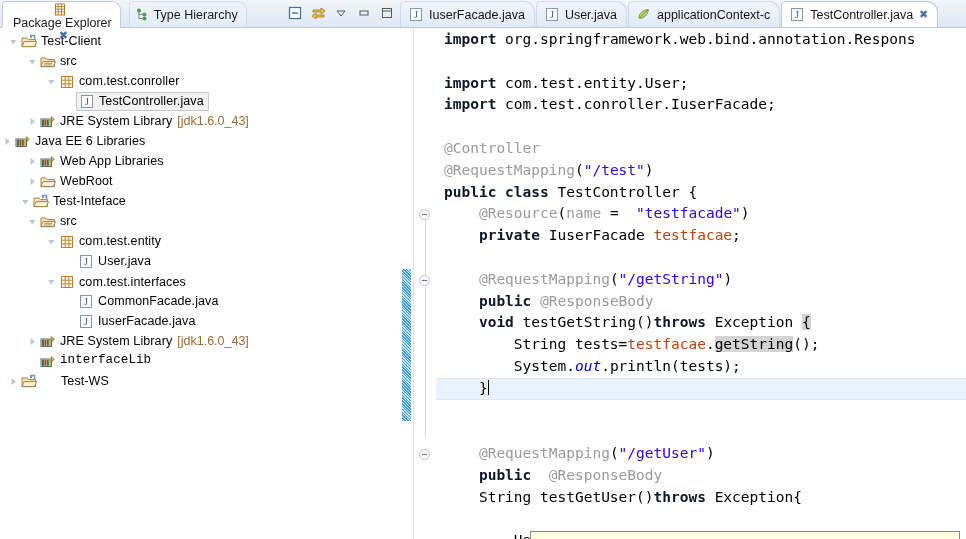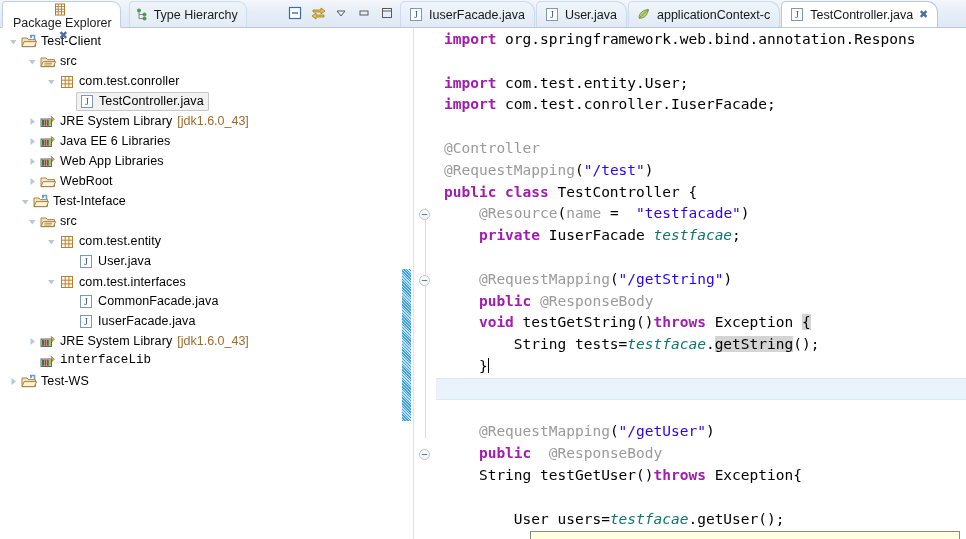--- a/index.html
+++ b/index.html
@@ -211,24 +211,24 @@
     border-top: 1px solid #dbe8f6;
     border-bottom: 1px solid #dbe8f6;
   }
   .cline {
     position: relative;
     height: 21.8px;
     white-space: pre;
     padding-left: 8px;
     color: #000;
   }
-  .kw   { color: #a21caf; font-weight: bold; }
+  .kw   { color: #0f172a; font-weight: bold; }
   .ann  { color: #9a9a9a; }
   .str  { color: #2a00ff; }
-  .fld  { color: #0f766e; font-style: italic; }
+  .fld  { color: #c2410c; }
   .sfld { color: #0000c0; font-style: italic; }
   .hl   { background: #d4d4d4; }
   .brc  { background: #d4d4d4; }
   .caret {
     display: inline-block;
     width: 1px; height: 15px;
     background: #000;
     vertical-align: -2px;
     margin-left: 0px;
   }
@@ -399,21 +399,21 @@
                 <rect x="4.4" y="5.8" width="2" height="6" fill="#c0392b"></rect>
                 <rect x="6.8" y="5.8" width="2" height="6" fill="#2f7a3f"></rect>
                 <rect x="9.2" y="5.8" width="1.6" height="6" fill="#d6a02e"></rect>
                 <path d="M11.2 2.5 L14.4 5 L12.2 7.5 Z" fill="#d6b65c" stroke="#8a7330" stroke-width="0.7"></path>
               </svg>
             </span>
             <span class="tlabel">JRE System Library</span>
             <span class="tsub">[jdk1.6.0_43]</span>
           </span>
         </div>
-        <div class="trow" style="padding-left: 25px; align-items: center;">
+        <div class="trow" style=" align-items: center;">
           <span class="tarrow">
             <svg width="9" height="9" viewBox="0 0 9 9">
               <path d="M2.5 1 L7 4.5 L2.5 8 Z" fill="#b9c7d6"></path>
             </svg>
           </span>
           <span style="display: flex; align-items: center;">
             <span class="ticon">
               <svg width="16" height="15" viewBox="0 0 16 15">
                 <rect x="1" y="5" width="10.5" height="7.5" fill="#e8e8e8" stroke="#555" stroke-width="0.9"></rect>
                 <rect x="2" y="5.8" width="2" height="6" fill="#2f7a3f"></rect>
@@ -608,21 +608,21 @@
             </span>
             <span class="tlabel">interfaceLib</span>
           </span>
         </div>
         <div class="trow" style="padding-left: 6px;">
           <span class="tarrow">
             <svg width="9" height="9" viewBox="0 0 9 9">
               <path d="M2.5 1 L7 4.5 L2.5 8 Z" fill="#b9c7d6"></path>
             </svg>
           </span>
-          <span style="display: flex; align-items: center;">
+          <span style="display: flex; align-items: center; gap: 20px;">
             <span class="ticon">
               <svg width="16" height="15" viewBox="0 0 16 15">
                 <path d="M1 4 L6 4 L7.4 5.6 L14.5 5.6 L14.5 12.6 L1 12.6 Z" fill="#f6e2b8" stroke="#9c7a3a" stroke-width="0.9"></path>
                 <path d="M1 12.6 L3.2 7.6 L15.6 7.6 L13.4 12.6 Z" fill="#fdf2d6" stroke="#9c7a3a" stroke-width="0.9"></path>
                 <path d="M9 1.5 L13.5 1.5 L13.5 5.2" fill="none" stroke="#6d9ec7" stroke-width="1.6"></path>
                 <path d="M11.3 3.0 L9.4 1.2 L9.4 4.8 Z" fill="#3f7aab"></path>
               </svg>
             </span>
             <span class="tlabel">Test-WS</span>
           </span>
@@ -703,20 +703,21 @@
           <div class="cline"><span class="ann">@Controller</span></div>
           <div class="cline"><span class="ann">@RequestMapping</span><span>(</span><span class="str">"/test"</span><span>)</span></div>
           <div class="cline"><span class="kw">public class</span><span> TestController {</span></div>
           <div class="cline"><span>    </span><span class="ann">@Resource</span><span>(</span><span class="ann">name</span><span> = </span><span> </span><span class="str">"testfacade"</span><span>)</span></div>
           <div class="cline"><span>    </span><span class="kw">private</span><span> IuserFacade </span><span class="fld">testfacae</span><span>;</span></div>
           <div class="cline">&nbsp;</div>
           <div class="cline"><span>    </span><span class="ann">@RequestMapping</span><span>(</span><span class="str">"/getString"</span><span>)</span></div>
           <div class="cline"><span>    </span><span class="kw">public</span><span> </span><span class="ann">@ResponseBody</span></div>
           <div class="cline"><span>    </span><span class="kw">void</span><span> testGetString()</span><span class="kw">throws</span><span> Exception </span><span class="brc">{</span></div>
           <div class="cline"><span>        String tests=</span><span class="fld">testfacae</span><span>.</span><span class="hl">getString</span><span>();</span></div>
+          <div class="cline"><span>        System.</span><span class="sfld">out</span><span>.println(tests);</span></div>
           <div class="cline"><span>    }</span><span class="caret"></span></div>
           <div class="cline">&nbsp;</div>
           <div class="cline">&nbsp;</div>
           <div class="cline"><span>    </span><span class="ann">@RequestMapping</span><span>(</span><span class="str">"/getUser"</span><span>)</span></div>
           <div class="cline"><span>    </span><span class="kw">public</span><span>  </span><span class="ann">@ResponseBody</span></div>
           <div class="cline"><span>    String testGetUser()</span><span class="kw">throws</span><span> Exception{</span></div>
           <div class="cline">&nbsp;</div>
           <div class="cline"><span>        User users=</span><span class="fld">testfacae</span><span>.getUser();</span></div>
         </div>
     </div>

